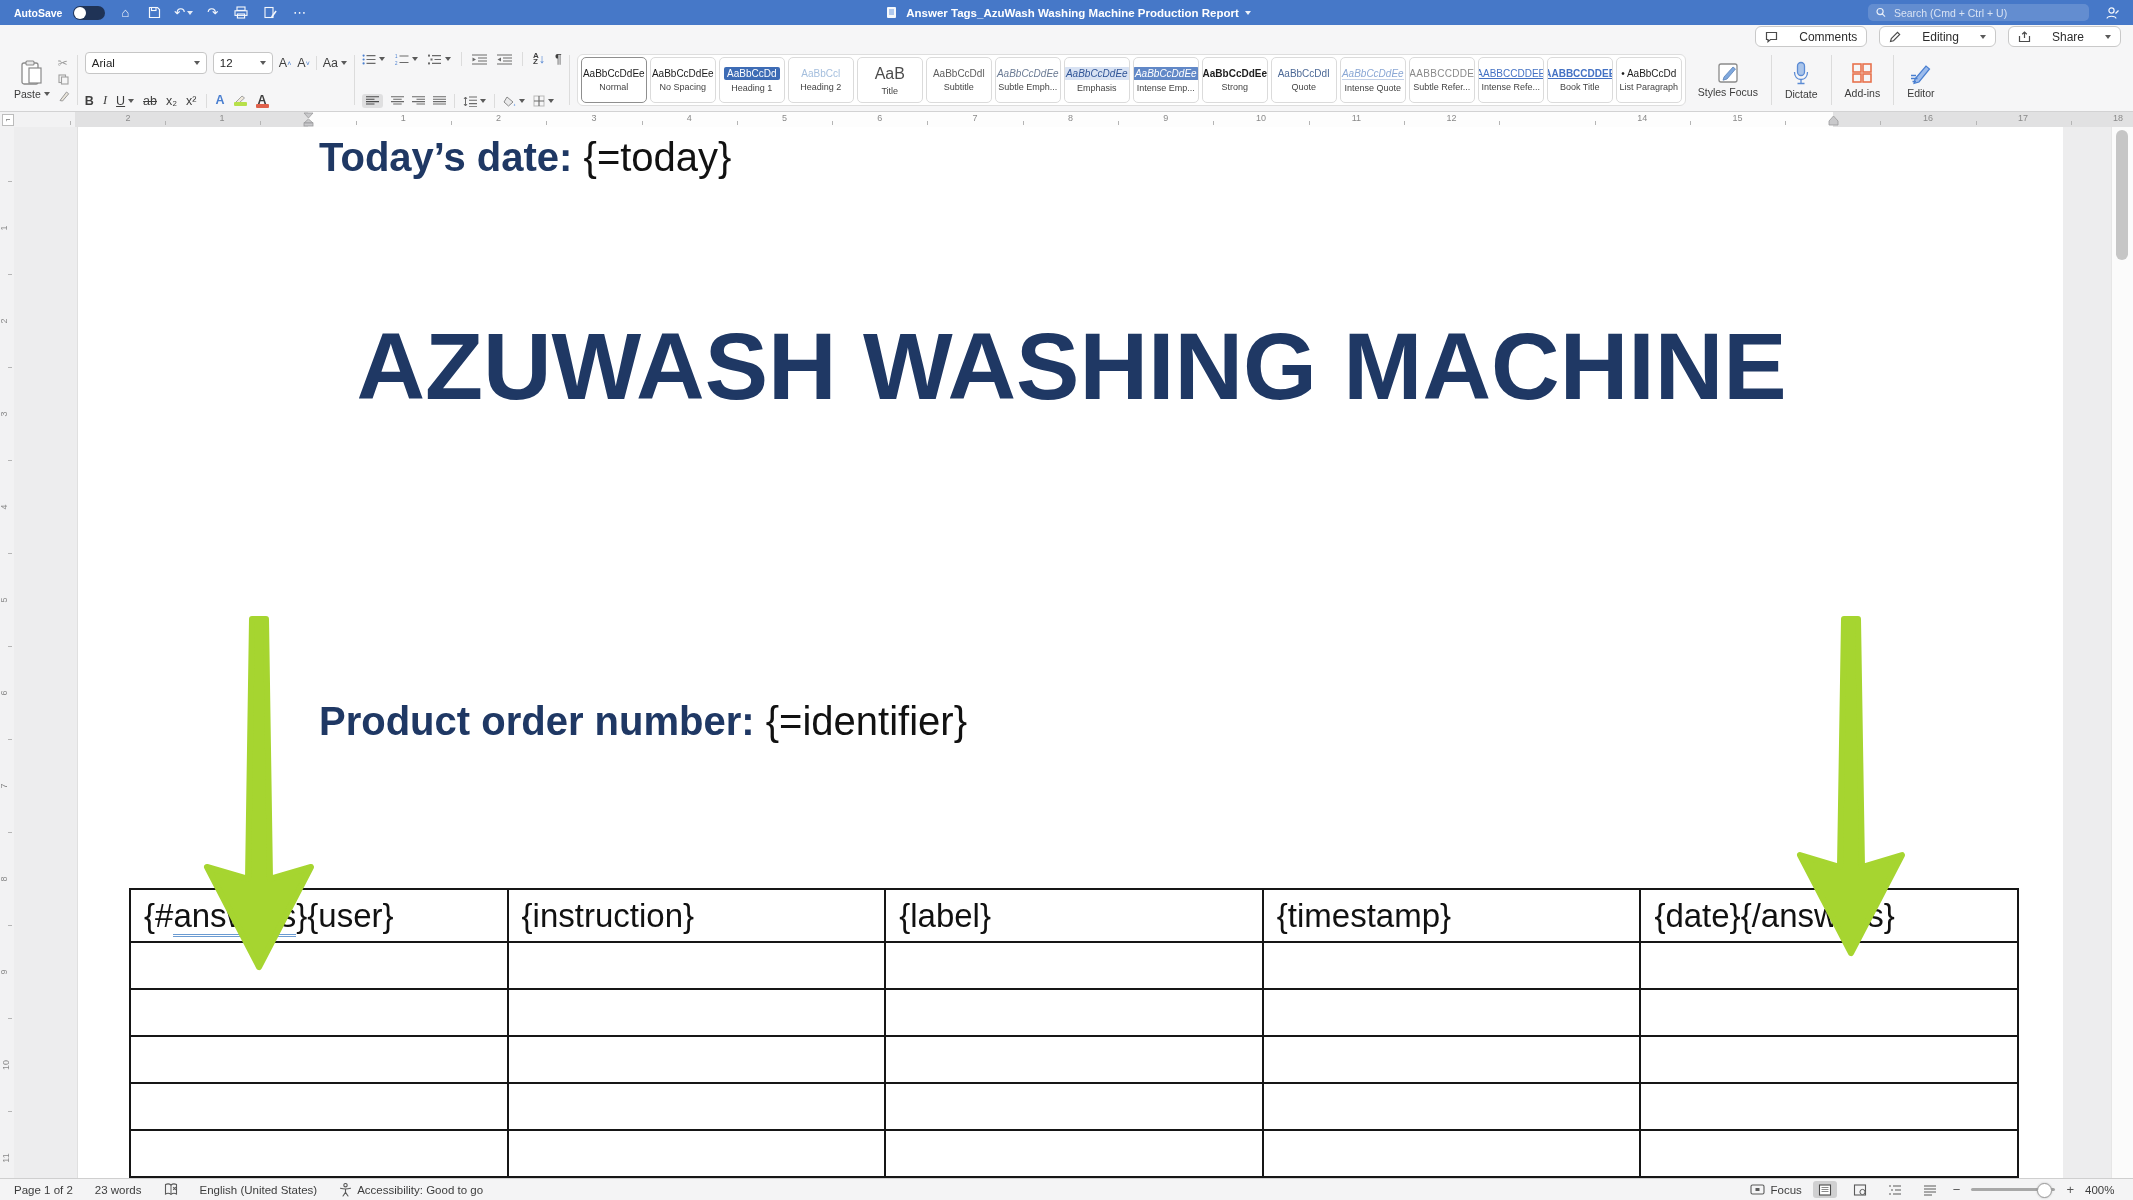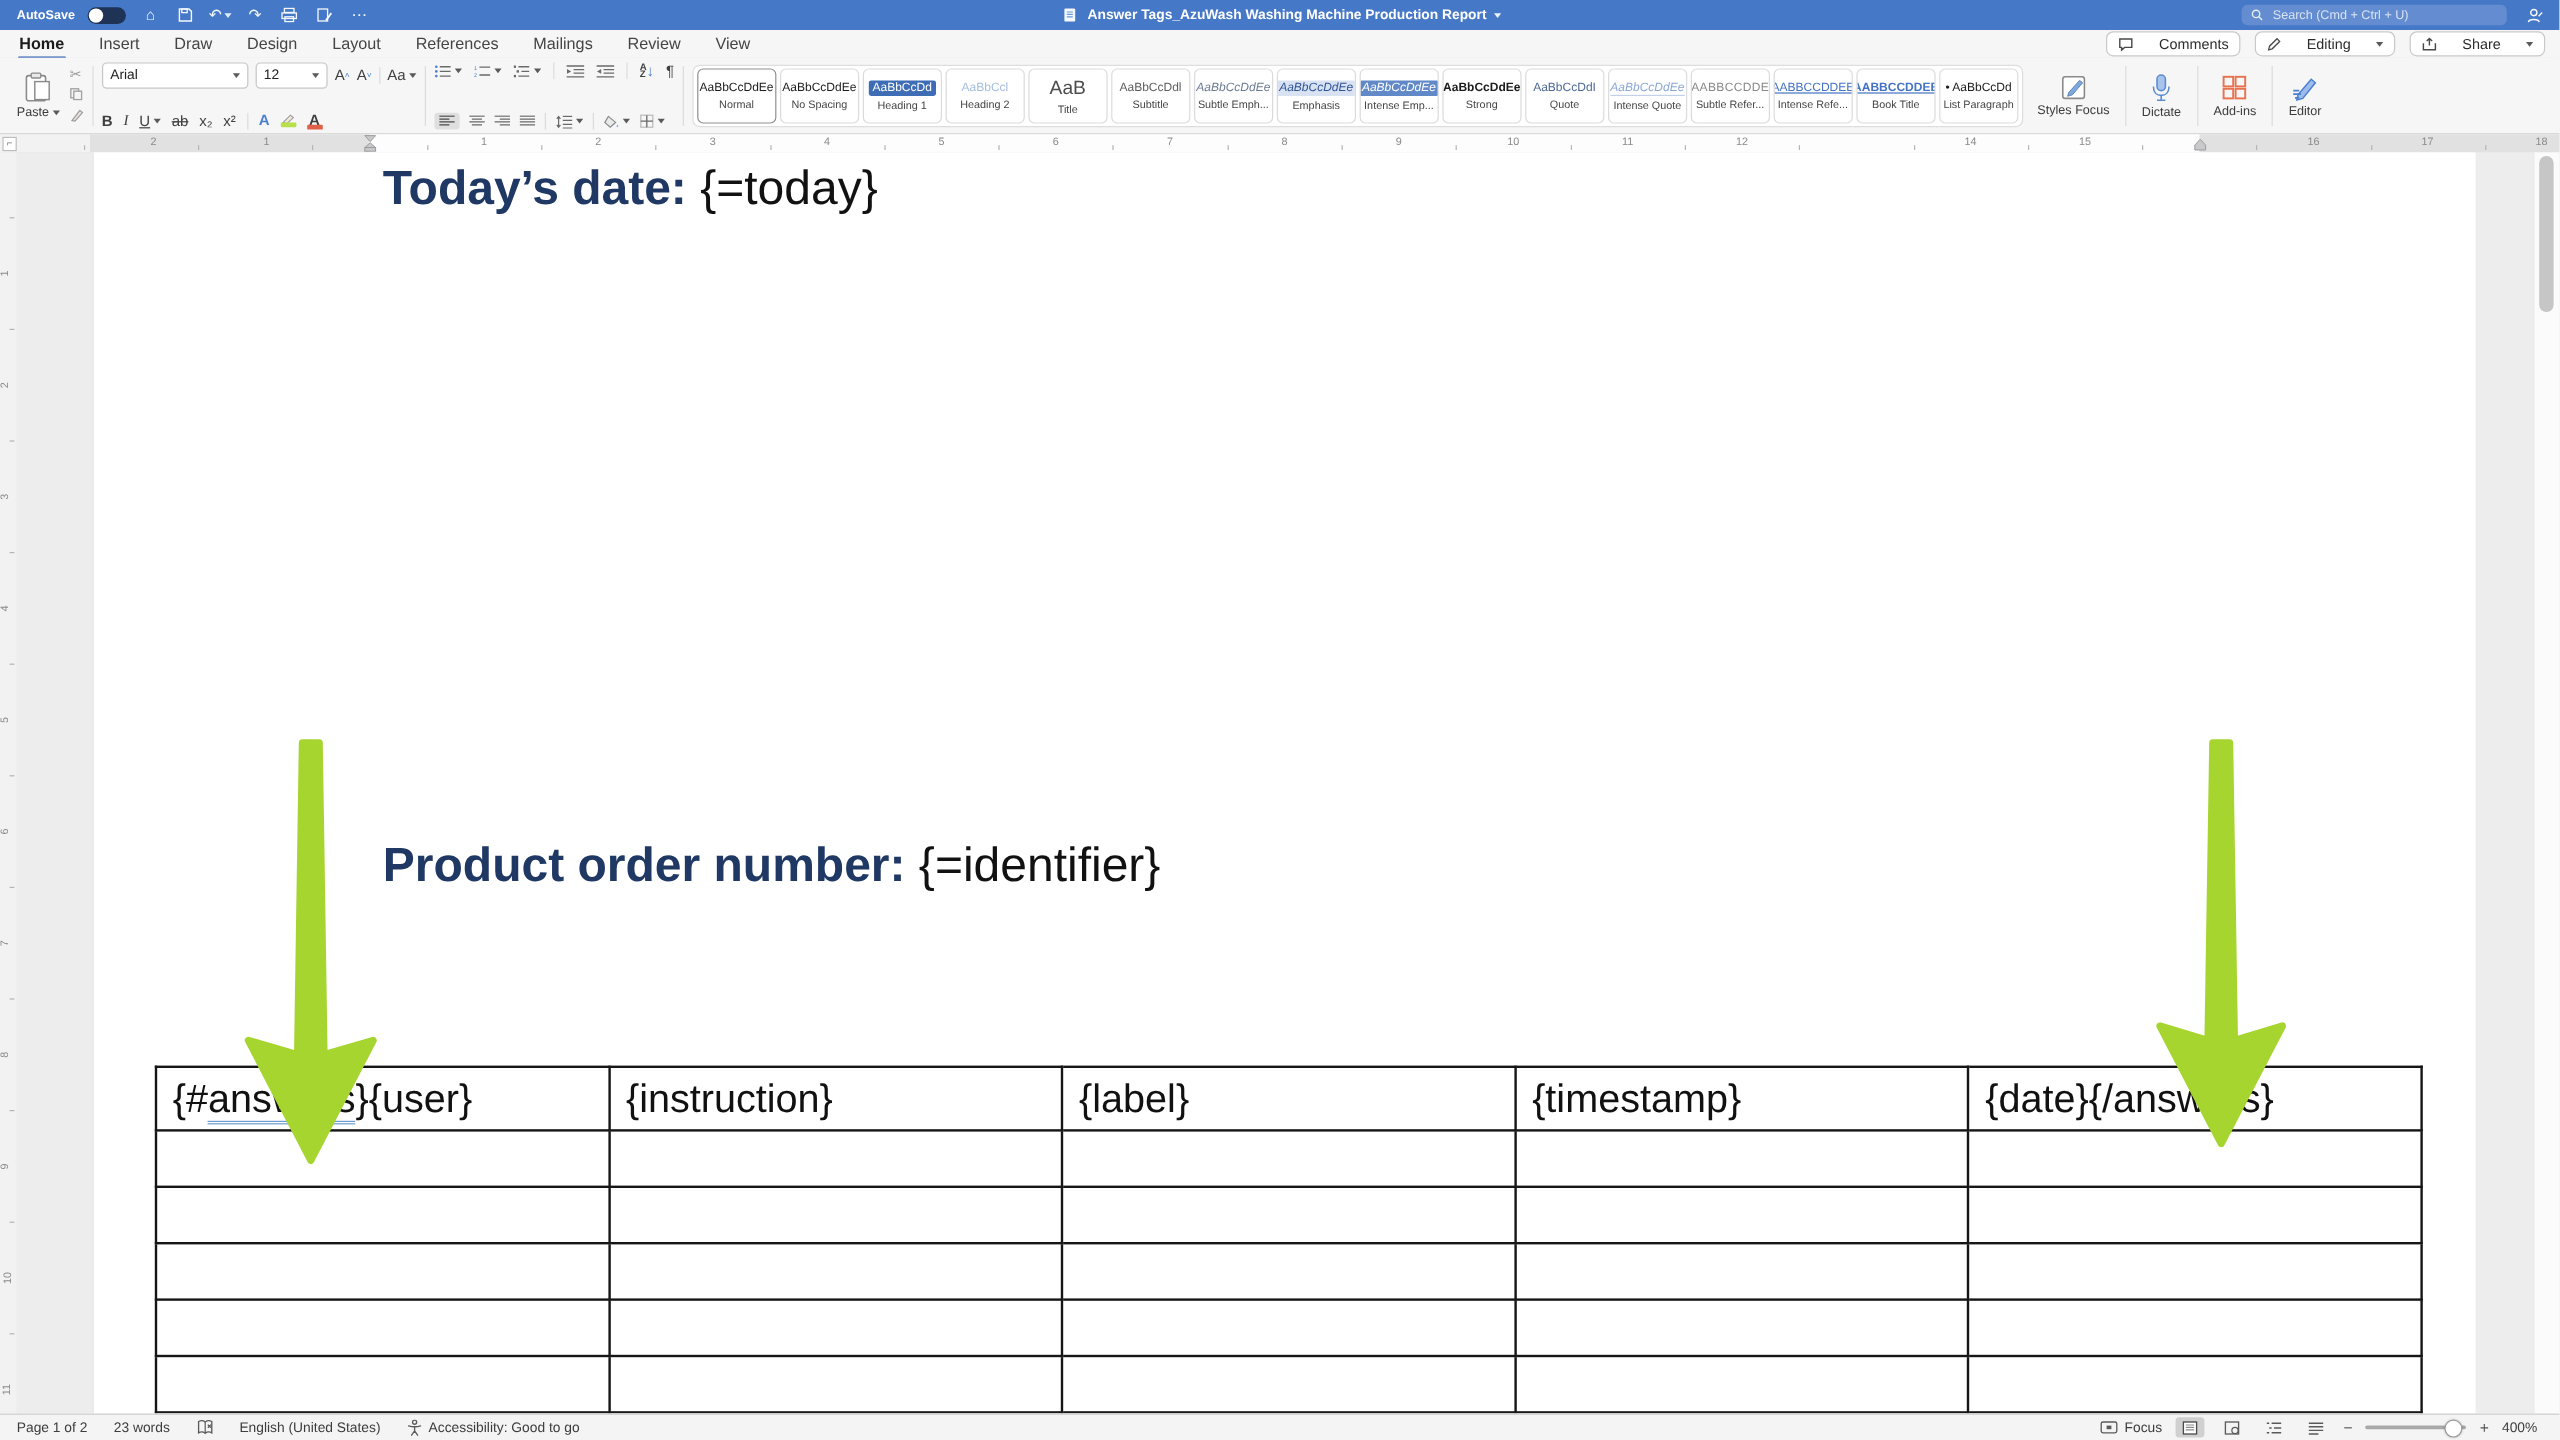--- a/index.html
+++ b/index.html
@@ -166,31 +166,20 @@
       <svg width="15" height="14" viewBox="0 0 15 14">
           <circle cx="6.5" cy="4.5" r="2.6" fill="none" stroke="#fff" stroke-width="1.2"></circle>
           <path d="M2 12.5c.5-3 8.5-3 9 0" fill="none" stroke="#fff" stroke-width="1.2"></path>
           <path d="M10.5 7.5l3-3" stroke="#fff" stroke-width="1.2"></path>
         </svg>
     </span>
   </div>
 </div>
 
 <div class="tabsrow">
-  <div class="tabs">
-    <span class="tab active">Home</span>
-    <span class="tab">Insert</span>
-    <span class="tab">Draw</span>
-    <span class="tab">Design</span>
-    <span class="tab">Layout</span>
-    <span class="tab">References</span>
-    <span class="tab">Mailings</span>
-    <span class="tab">Review</span>
-    <span class="tab">View</span>
-  </div>
   <div class="tabactions">
     <span class="pillbtn">
       <svg width="13" height="12" viewBox="0 0 13 12">
           <path d="M1.5 1.5h10v7h-6l-2.5 2.2v-2.2h-1.5z" fill="none" stroke="#4a4a4a" stroke-width="1.2"></path>
         </svg>
       <span>Comments</span>
     </span>
     <span class="pillbtn">
       <svg width="12" height="12" viewBox="0 0 12 12">
           <path d="M1.5 10.5l.8-3 6.2-6.2 2.2 2.2-6.2 6.2z" fill="none" stroke="#4a4a4a" stroke-width="1.1"></path>
@@ -582,20 +571,21 @@
     <span class="vnum" style="top: 1026px;">11</span>
     <span class="vtick" style="top: 984px;"></span>
   </div>
 
 <div class="docarea">
   <div class="page">
     <div class="docline" style="left:241px;top:8px;">
       <span class="navy doclabel">Today’s date:</span>
       <span class="docvalue">{=today}</span>
     </div>
+    <div class="bigtitle navy" style="top:192px;">AZUWASH WASHING MACHINE</div>
     <div class="docline" style="left:241px;top:572px;">
       <span class="navy doclabel">Product order number:</span>
       <span class="docvalue">{=identifier}</span>
     </div>
 
     <table class="doctable">
       <tbody>
       <tr class="datarow">
         <td><span>{#</span><span class="gtag">answers</span><span>}{user}</span></td>
         <td>{instruction}</td>

